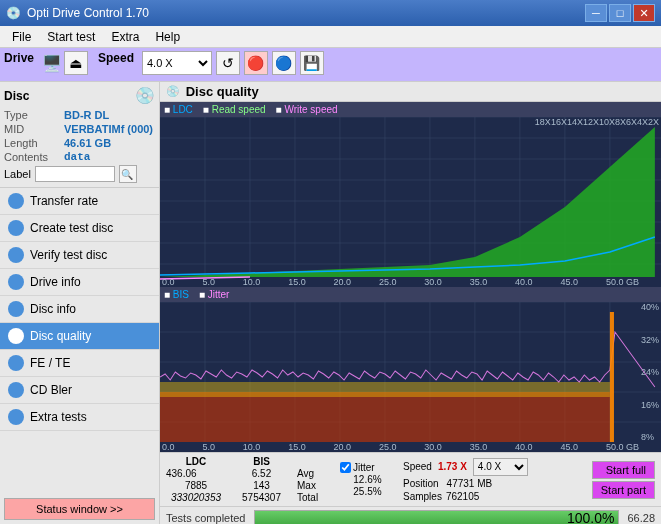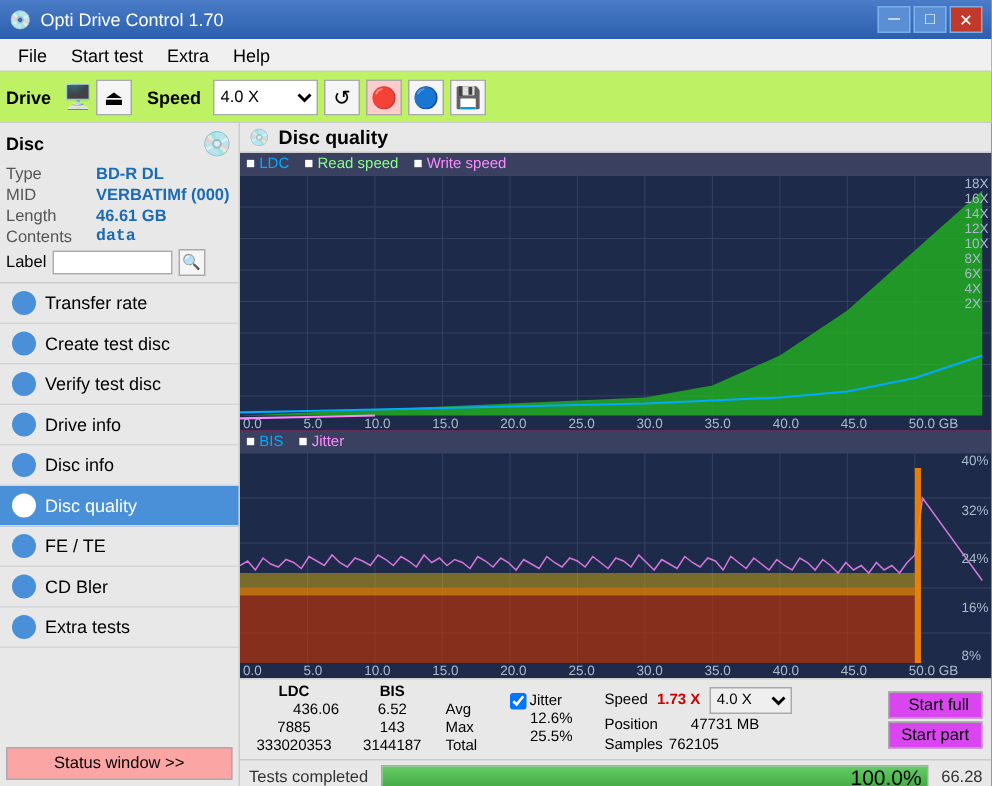--- a/index.html
+++ b/index.html
@@ -13,21 +13,21 @@
     .title-btn.close { background: #c0392b; }
     
     
     .menu-bar { background: #f0f0f0; display: flex; align-items: center; padding: 2px 4px; height: 22px; border-bottom: 1px solid #ccc; }
     .menu-item { padding: 2px 8px; font-size: 12px; cursor: pointer; }
     
     
     .main-layout { display: flex; flex-direction: column; height: calc(524px - 26px - 22px); }
     
     
-    .toolbar { background: #bef264; border-bottom: 1px solid #ccc; padding: 3px 4px; display: flex; align-items: center; gap: 4px; height: 34px; }
+    .toolbar { background: #c4b5fd; border-bottom: 1px solid #ccc; padding: 3px 4px; display: flex; align-items: flex-start; gap: 4px; height: 34px; }
     .toolbar-label { font-size: 12px; font-weight: bold; margin-right: 4px; }
     .drive-select { height: 24px; width: 240px; font-size: 11px; border: 1px solid #aaa; background: white; }
     .toolbar-icon-btn { width: 24px; height: 24px; border: 1px solid #aaa; background: #f5f5f5; display: flex; align-items: center; justify-content: center; cursor: pointer; font-size: 14px; }
     .speed-label { font-size: 12px; font-weight: bold; margin-left: 6px; margin-right: 4px; }
     .speed-select { height: 24px; width: 70px; font-size: 11px; border: 1px solid #aaa; background: white; }
     
     
     .content-area { display: flex; flex: 1; overflow: hidden; }
     
     
@@ -242,21 +242,21 @@
             <text x="-2" y="4" fill="#aabbcc" font-size="9" text-anchor="end">8000</text>
             <text x="-2" y="25" fill="#aabbcc" font-size="9" text-anchor="end">7000</text>
             <text x="-2" y="46" fill="#aabbcc" font-size="9" text-anchor="end">6000</text>
             <text x="-2" y="67" fill="#aabbcc" font-size="9" text-anchor="end">5000</text>
             <text x="-2" y="88" fill="#aabbcc" font-size="9" text-anchor="end">4000</text>
             <text x="-2" y="109" fill="#aabbcc" font-size="9" text-anchor="end">3000</text>
             <text x="-2" y="130" fill="#aabbcc" font-size="9" text-anchor="end">2000</text>
             <text x="-2" y="151" fill="#aabbcc" font-size="9" text-anchor="end">1000</text>
           </svg>
 
-          <div style="position:absolute;right:0;top:0;bottom:10px;display:flex;flex-direction:column;padding:0 2px;font-size:9px;color:#aabbcc;">
+          <div style="position:absolute;right:0;top:0;bottom:10px;display:flex;flex-direction:row;justify-content:space-between;padding:0 2px;font-size:9px;color:#aabbcc;">
             <span>18X</span>
               <span>16X</span>
               <span>14X</span>
               <span>12X</span>
               <span>10X</span>
               <span>8X</span>
               <span>6X</span>
               <span>4X</span>
               <span>2X</span>
           </div>
@@ -338,30 +338,30 @@
               <span>50.0 GB</span>
           </div>
         </div>
       </div>
 
       <div class="bottom-stats">
         <div class="stats-row">
 
           <div style="font-size:10px;display:flex;flex-direction:column;gap:1px;min-width:60px;">
             <div style="font-weight:bold;text-align:center;">LDC</div>
-            <div style="text-align:right;">436.06</div>
+            <div style="text-align:left;">436.06</div>
             <div style="text-align:center;">7885</div>
-            <div style="text-align:center;">333020353</div>
+            <div style="text-align:center;font-style:italic;">333020353</div>
           </div>
 
           <div style="font-size:10px;display:flex;flex-direction:column;gap:1px;min-width:55px;">
             <div style="font-weight:bold;text-align:center;">BIS</div>
             <div style="text-align:center;">6.52</div>
             <div style="text-align:center;">143</div>
-            <div style="text-align:center;">3144187</div>
+            <div style="text-align:center;">5754307</div>
           </div>
 
           <div style="font-size:10px;display:flex;flex-direction:column;gap:1px;min-width:35px;">
             <div style="font-weight:bold;opacity:0;">.</div>
             <div>Avg</div>
             <div>Max</div>
             <div>Total</div>
           </div>
 
           <div style="font-size:10px;display:flex;flex-direction:column;gap:1px;min-width:55px;">
@@ -375,21 +375,21 @@
           </div>
 
           <div style="font-size:10px;display:flex;flex-direction:column;gap:2px;flex:1;">
             <div style="display:flex;gap:6px;align-items:center;">
               <span>Speed</span>
               <span style="color:#cc0000;font-weight:bold;">1.73 X</span>
               <select style="height:18px;width:55px;font-size:10px;border:1px solid #aaa;">
                 <option>4.0 X</option>
               </select>
             </div>
-            <div style="display:flex;gap:22px;">
+            <div style="display:flex;gap:8px;">
               <span>Position</span>
               <span>47731 MB</span>
             </div>
             <div style="display:flex;gap:4px;">
               <span>Samples</span>
               <span>762105</span>
             </div>
           </div>
 
           <div class="start-btns">

